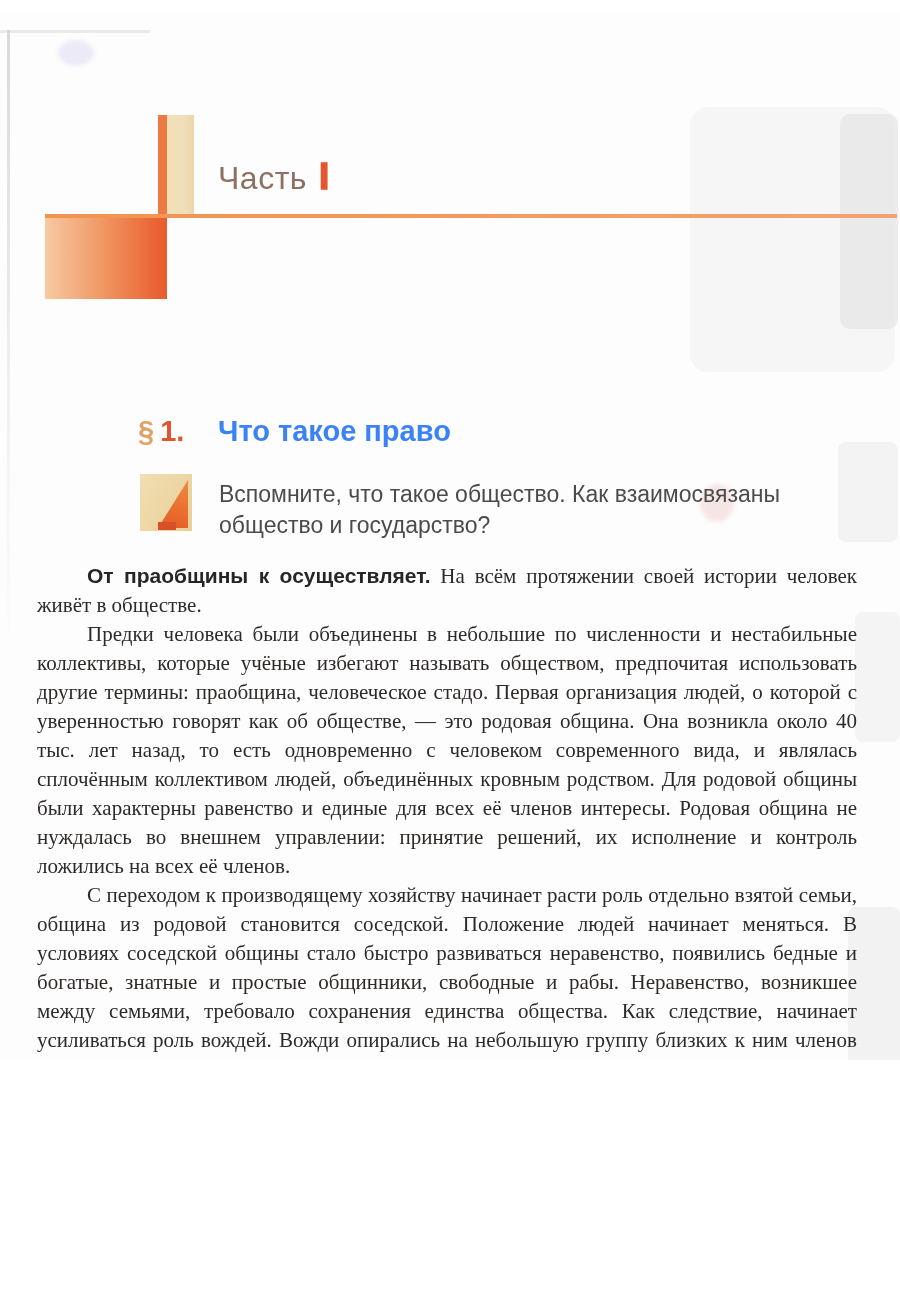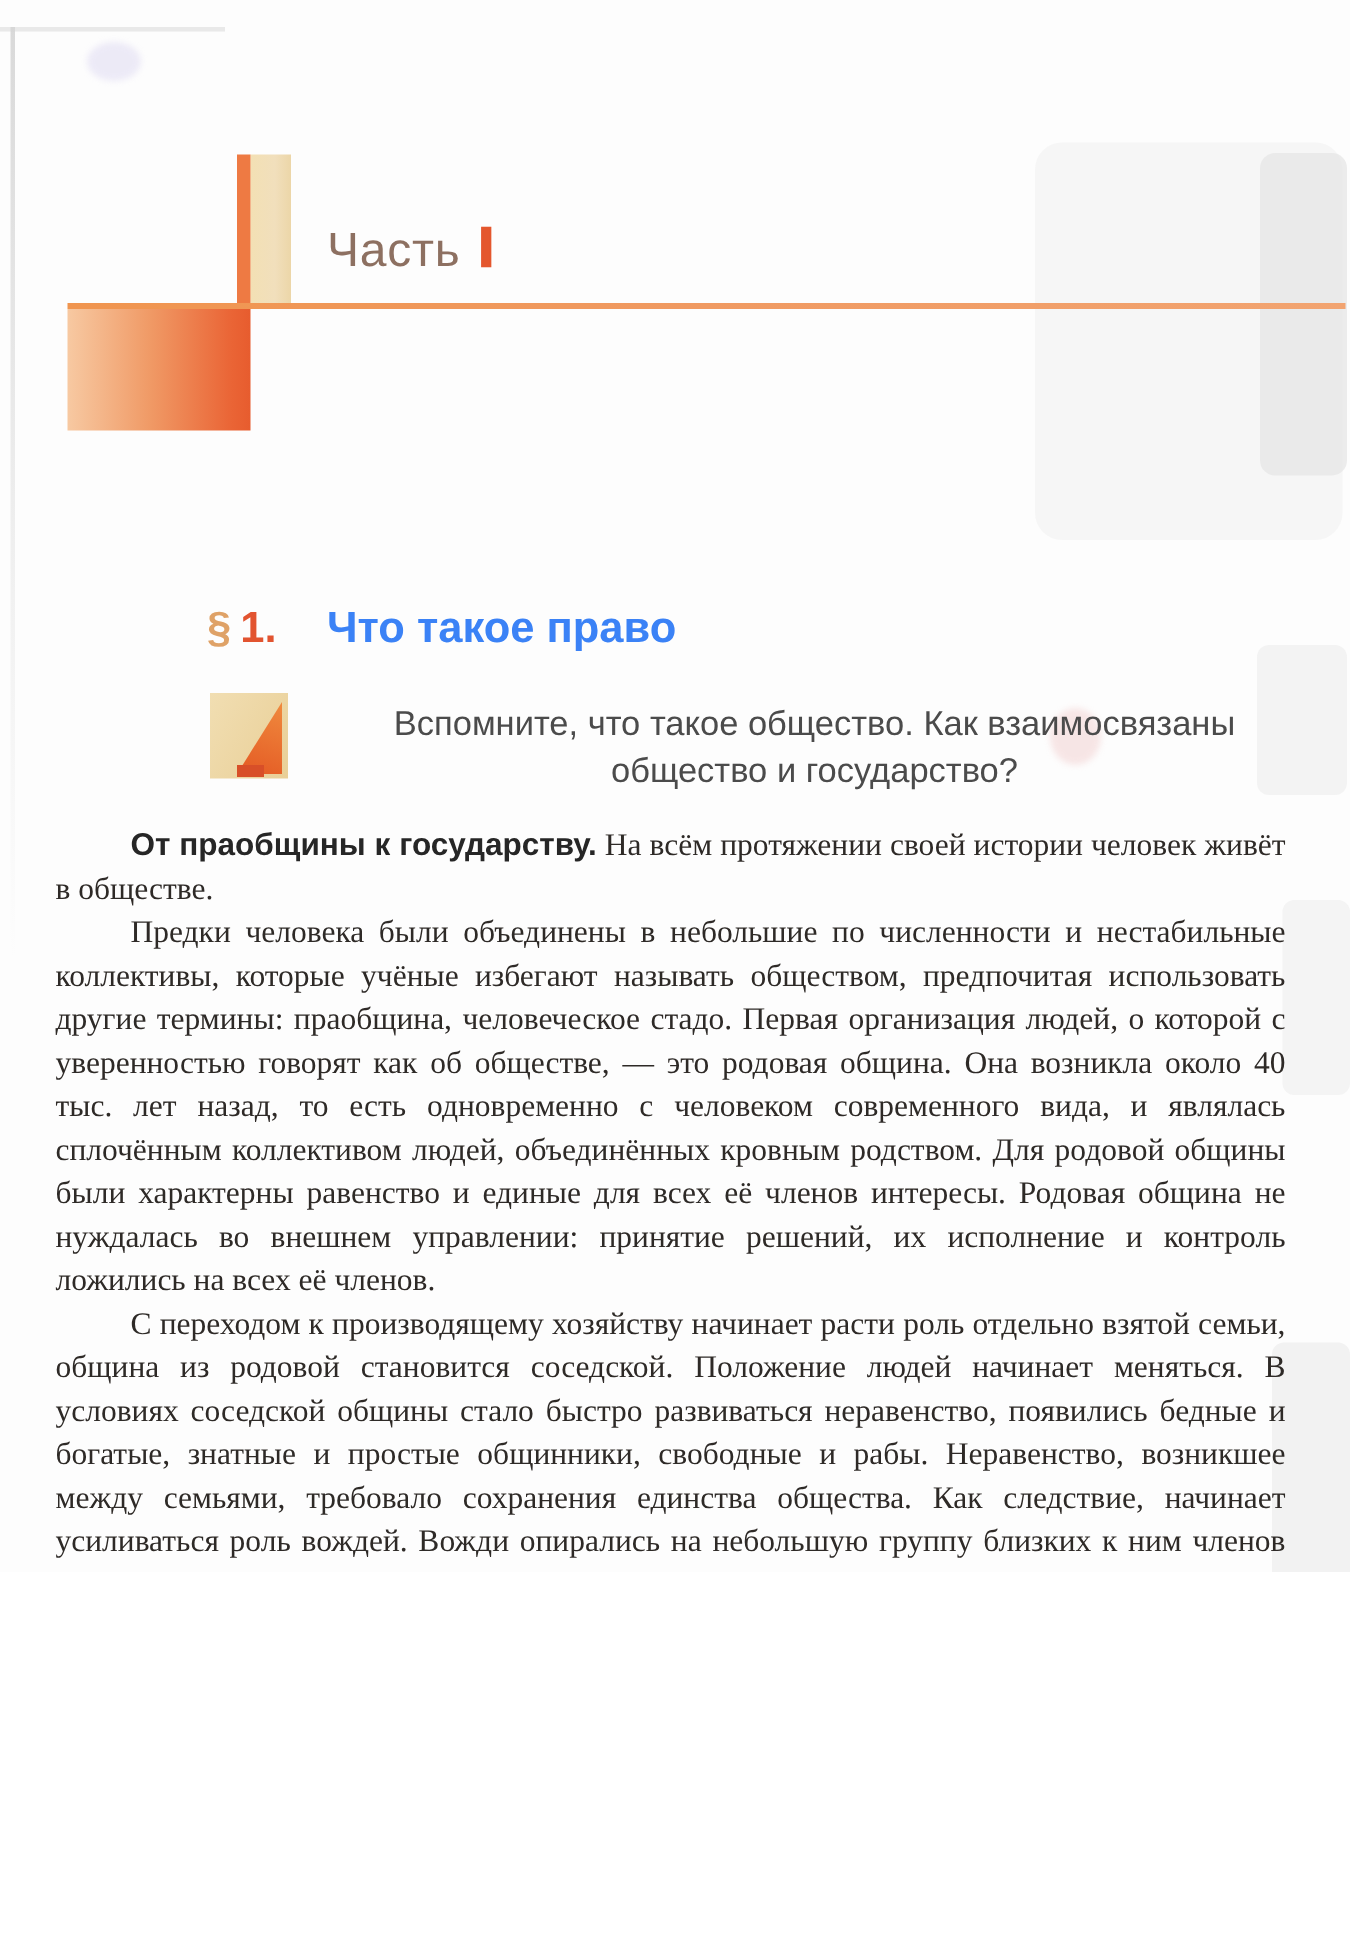--- a/index.html
+++ b/index.html
@@ -1,17 +1,17 @@
 <!DOCTYPE html>
 <html><head>
 <meta charset="utf-8">
 <style>
   html,body{margin:0;padding:0;background:#ffffff;}
   #page{
-    position:relative;width:900px;height:1048px;margin:0 auto;
+    position:relative;width:900px;height:1048px;margin:12px auto;
     background:#fdfdfd;overflow:hidden;
     font-family:"Liberation Sans",sans-serif;
   }
 
   
   .artifact{position:absolute;pointer-events:none;}
   .a-edge-v{left:7px;top:18px;width:3px;height:620px;
     background:linear-gradient(#c6c6c6,#eaeaea 60%,rgba(240,240,240,0));opacity:.65;}
   .a-edge-h{left:0;top:18px;width:150px;height:3px;background:#d6d6d6;opacity:.5;}
   .a-lavender{left:58px;top:28px;width:36px;height:26px;background:#dfdbf2;
@@ -76,21 +76,21 @@
   .recall-icon-tri{
     position:absolute;right:4px;top:6px;width:30px;height:48px;
     background:linear-gradient(200deg,#f08a3e,#e45a24);
     clip-path:polygon(100% 0,100% 100%,0 100%);
   }
   .recall-icon-base{
     position:absolute;left:18px;bottom:1px;width:18px;height:8px;background:#d84f28;
   }
   .recall-text{
     position:absolute;left:219px;top:467px;width:648px;
-    font-size:23px;line-height:31px;color:#4b4b4b;text-align:center;
+    font-size:23px;line-height:31px;color:#4b4b4b;
   }
 
   
   .body-text{
     position:absolute;left:37px;top:549px;width:820px;
     font-family:"Liberation Serif","DejaVu Serif",serif;
     font-size:21px;line-height:29px;color:#2e2a27;text-align:justify;
   }
   .body-text p{margin:0;text-indent:50px;}
   .body-text b{font-family:"Liberation Sans",sans-serif;font-weight:bold;color:#262626;}
@@ -127,20 +127,20 @@
   <div class="section-head"><span class="section-mark">§</span><span class="section-num">1.</span></div>
   <div class="section-title">Что такое право</div>
 
   <div class="recall-icon">
     <div class="recall-icon-tri"></div>
     <div class="recall-icon-base"></div>
   </div>
   <div class="recall-text">Вспомните, что такое общество. Как взаимосвязаны общество и государство?</div>
 
   <div class="body-text">
-    <p><b>От праобщины к государству.</b> <span>На всём протяжении своей истории человек живёт в обществе.</span></p>
+    <p><b>От праобщины к осуществляет.</b> <span>На всём протяжении своей истории человек живёт в обществе.</span></p>
     <p><span>Предки человека были объединены в небольшие по численности и нестабильные коллективы, которые учёные избегают называть обществом, предпочитая использовать другие термины: праобщина, человеческое стадо. Первая организация людей, о которой с уверенностью говорят как об обществе, — это родовая община. Она возникла около 40 тыс. лет назад, то есть одновременно с человеком современного вида, и являлась сплочённым коллективом людей, объединённых кровным родством. Для родовой общины были характерны равенство и единые для всех её членов интересы. Родовая община не нуждалась во внешнем управлении: принятие решений, их исполнение и контроль ложились на всех её членов.</span></p>
     <p><span>С переходом к производящему хозяйству начинает расти роль отдельно взятой семьи, община из родовой становится соседской. Положение людей начинает меняться. В условиях соседской общины стало быстро развиваться неравенство, появились бедные и богатые, знатные и простые общинники, свободные и рабы. Неравенство, возникшее между семьями, требовало сохранения единства общества. Как следствие, начинает усиливаться роль вождей. Вожди опирались на небольшую группу близких к ним членов общины. Постепенно для организации жизни общества потребовался другой, более сложный механизм. Так возникают предпосылки для возникновения государства — особой организации власти, распространяющейся на всё население в пределах определённых границ. Власть в государстве отделена от общества, её осуществляет особая профессиональная группа людей — чиновники.</span></p>
   </div>
 
   <div class="page-number">5</div>
 
 </div>
 
 </body></html>

